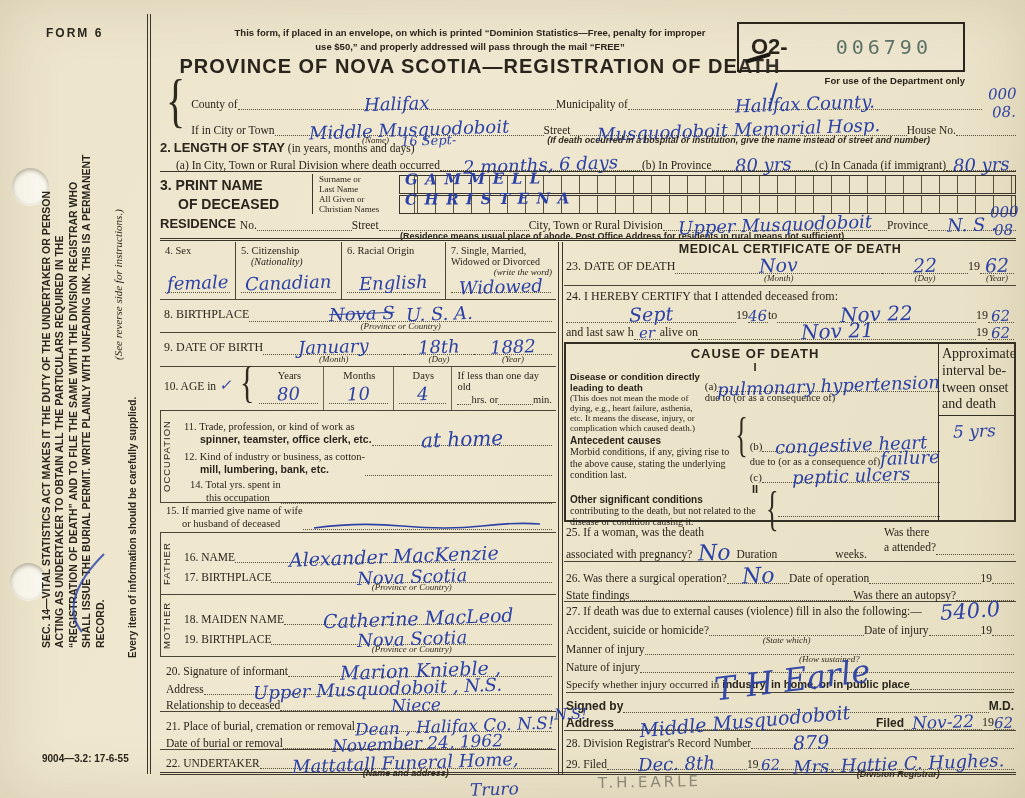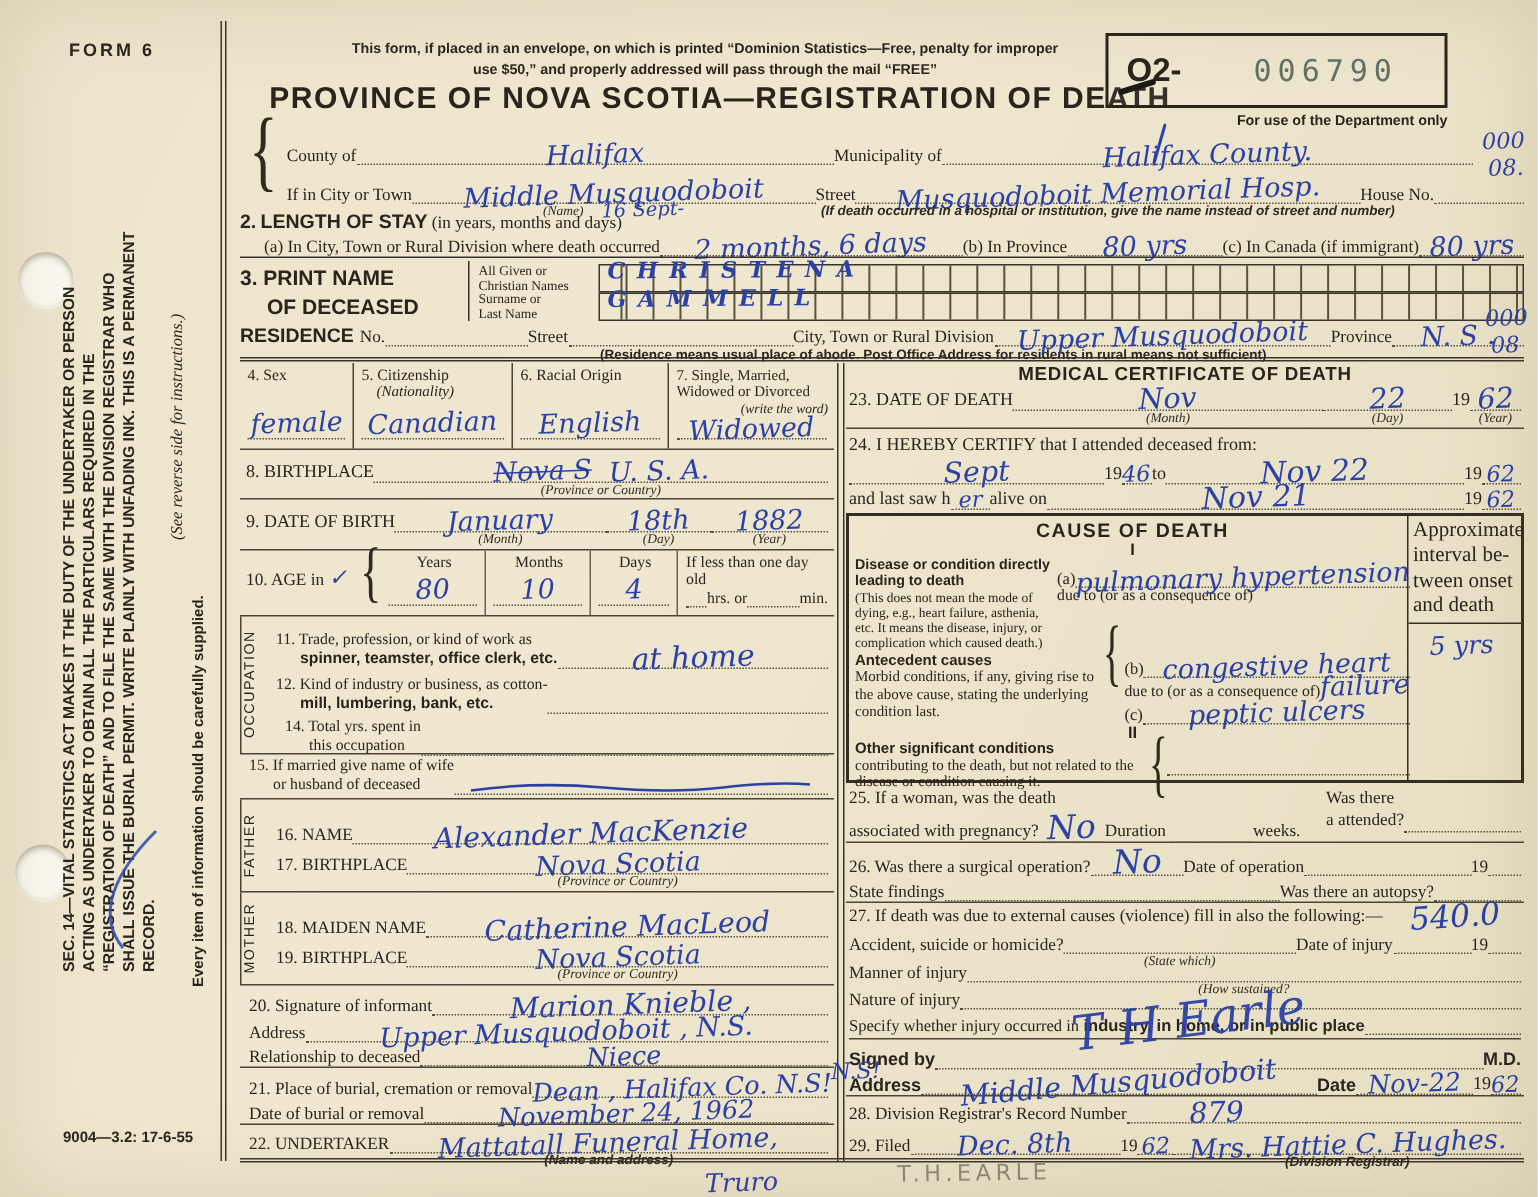--- a/index.html
+++ b/index.html
@@ -135,36 +135,36 @@
     </div>
   </div>
   <div class="abs" style="left:160px;top:171px;width:856px;border-top:1.5px solid #39342a;"></div>
 
   <div class="abs" style="left:160px;top:174px;width:856px;height:40px;display:flex;">
     <div class="sans b fs14" style="width:152px;line-height:1.35;padding-top:2px;">
       <div><span>3.</span> <span>PRINT NAME</span></div>
       <div style="padding-left:18px;">OF DECEASED</div>
     </div>
     <div style="flex:1;border-left:1.5px solid #39342a;padding:1px 0 0 6px;">
+      <div style="display:flex;align-items:center;height:19px;">
+        <div class="fs9" style="width:80px;line-height:1.1;">
+          <div>Surname or</div>
+            <div>Last Name</div>
+        </div>
+        <div class="grid">
+            <i class="hw">GAMMELL</i>
+          </div>
+      </div>
       <div style="display:flex;align-items:center;height:19px;margin-top:1px;">
         <div class="fs9" style="width:80px;line-height:1.1;">
           <div>All Given or</div>
             <div>Christian Names</div>
         </div>
         <div class="grid">
             <i class="hw">CHRISTENA</i>
-          </div>
-      </div>
-      <div style="display:flex;align-items:center;height:19px;">
-        <div class="fs9" style="width:80px;line-height:1.1;">
-          <div>Surname or</div>
-            <div>Last Name</div>
-        </div>
-        <div class="grid">
-            <i class="hw">GAMMELL</i>
           </div>
       </div>
     </div>
   </div>
 
   <div class="abs" style="left:160px;top:214px;width:856px;">
     <div class="line fs115" style="height:17px;">
       <span class="pl sans b fs13">RESIDENCE</span>
       <span class="pl" style="margin-left:4px;">No.</span>
       <span class="dots" style="flex:0 0 95px;"></span>
@@ -538,21 +538,21 @@
       <i class="hw" style="position:absolute;left:150px;top:-8px;font-size:32px;transform:rotate(-7deg);opacity:.95;">T H Earle</i>
       <div class="line sans b fs12" style="height:20px;border-top:1px solid #4a4436;margin-top:2px;">
         <span class="pl">Signed by</span>
         <span class="dots"></span>
         <span class="pl">M.D.</span>
       </div>
       <i class="hw md" style="position:absolute;left:-10px;top:34px;">N.S!</i>
       <div class="line fs12" style="height:17px;">
         <span class="pl sans b">Address</span>
         <span class="dots"><i class="hw" style="font-size:19px;transform:rotate(-5deg);">Middle Musquodoboit</i></span>
-        <span class="pl sans b">Date</span>
+        <span class="pl sans b">Filed</span>
         <span class="dots" style="flex:0 0 78px;"><i class="hw" style="font-size:17px;">Nov-22</i></span>
         <span class="pl">19</span>
         <span class="dots" style="flex:0 0 20px;"><i class="hw md">62</i></span>
       </div>
     </div>
 
     <div style="height:20px;padding:0 2px;box-sizing:border-box;border-top:1px solid #4a4436;">
       <div class="line fs115" style="height:18px;">
         <span class="pl">28. Division Registrar's Record Number</span>
         <span class="dots" style="flex:0 0 120px;"><i class="hw" style="font-size:19px;">879</i></span>

